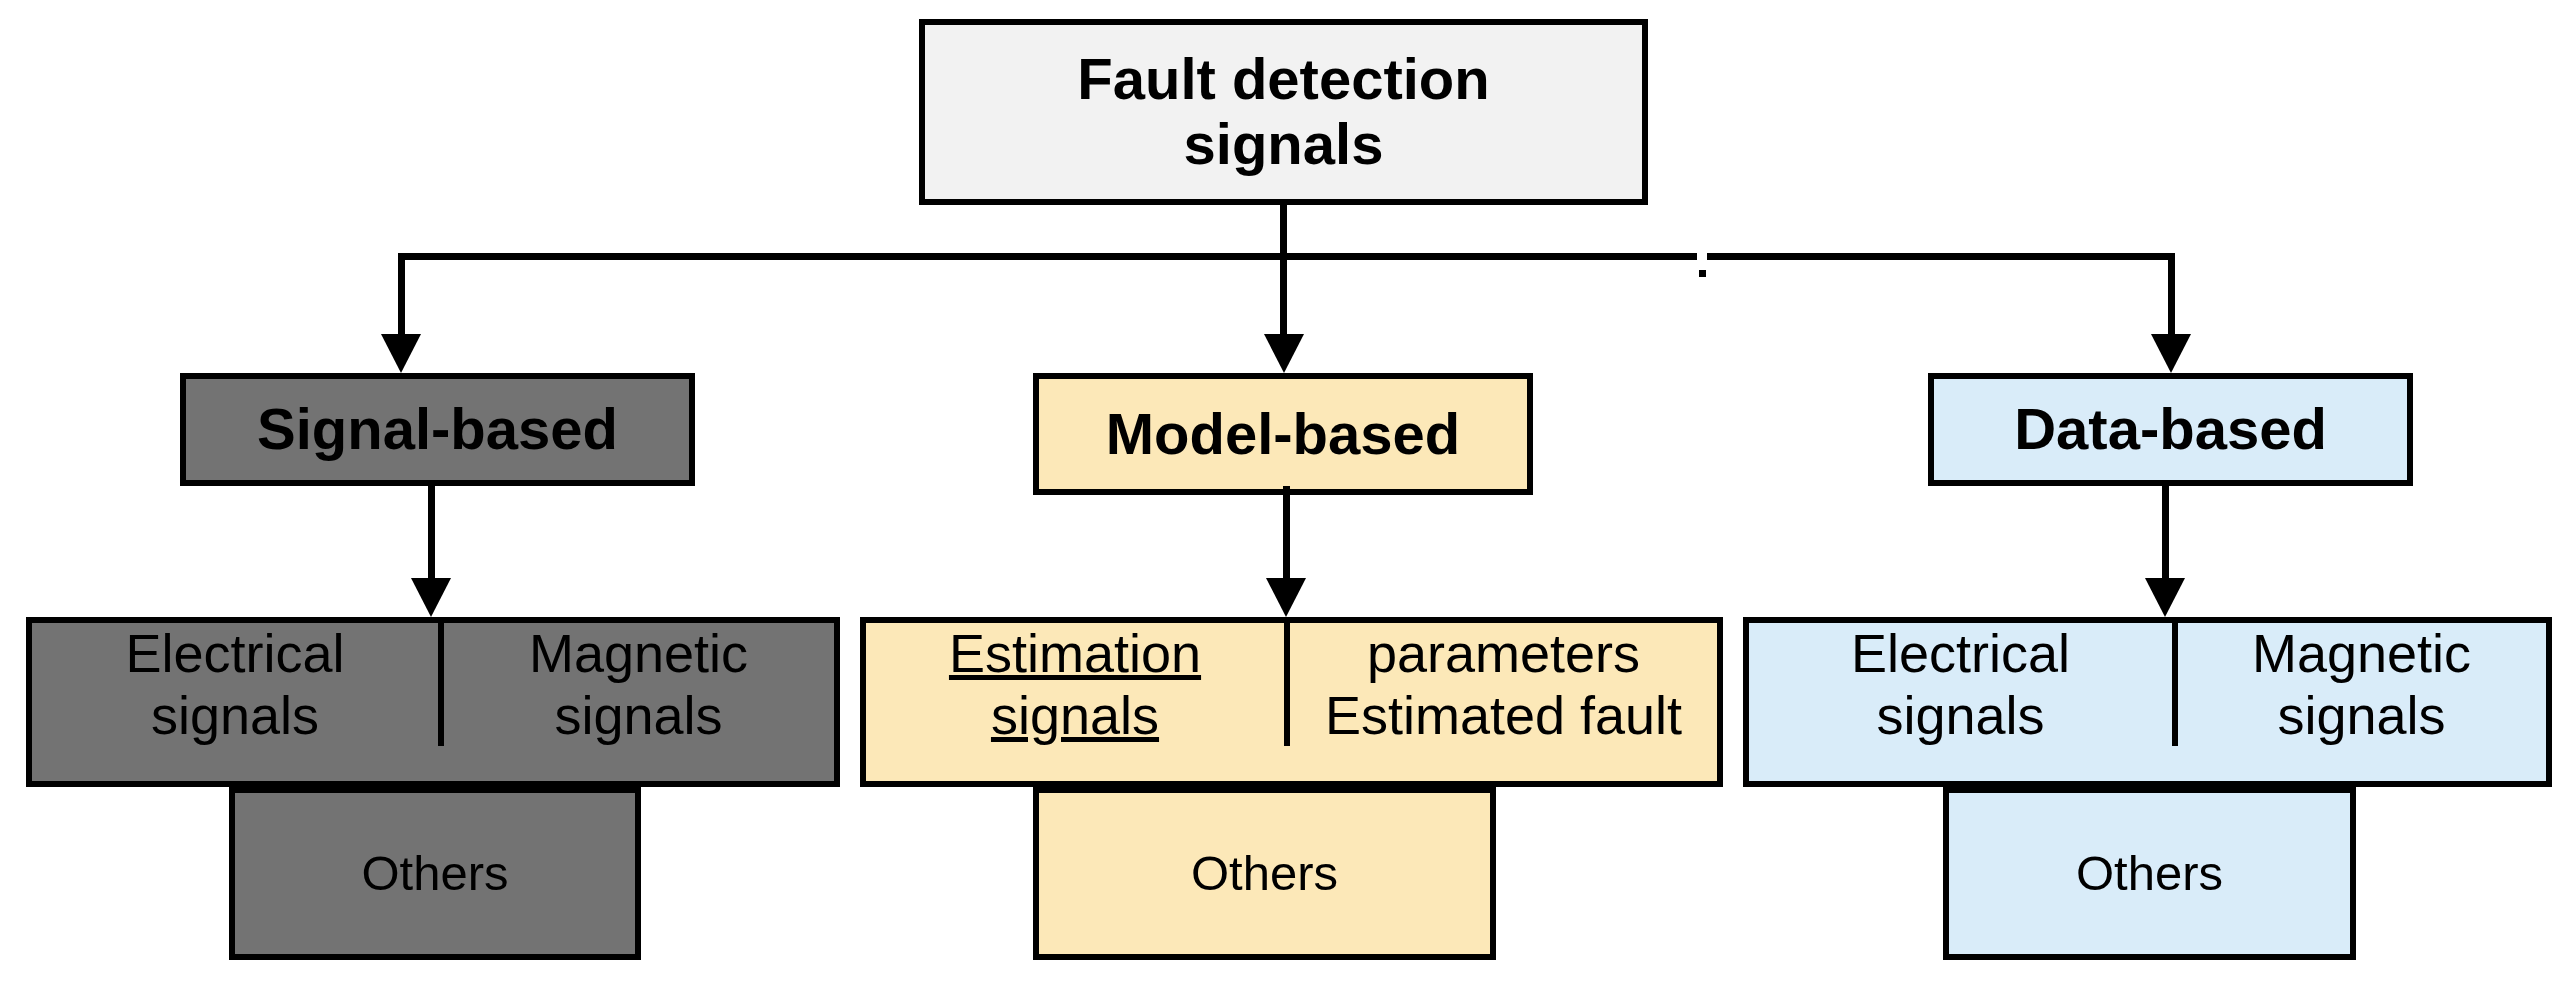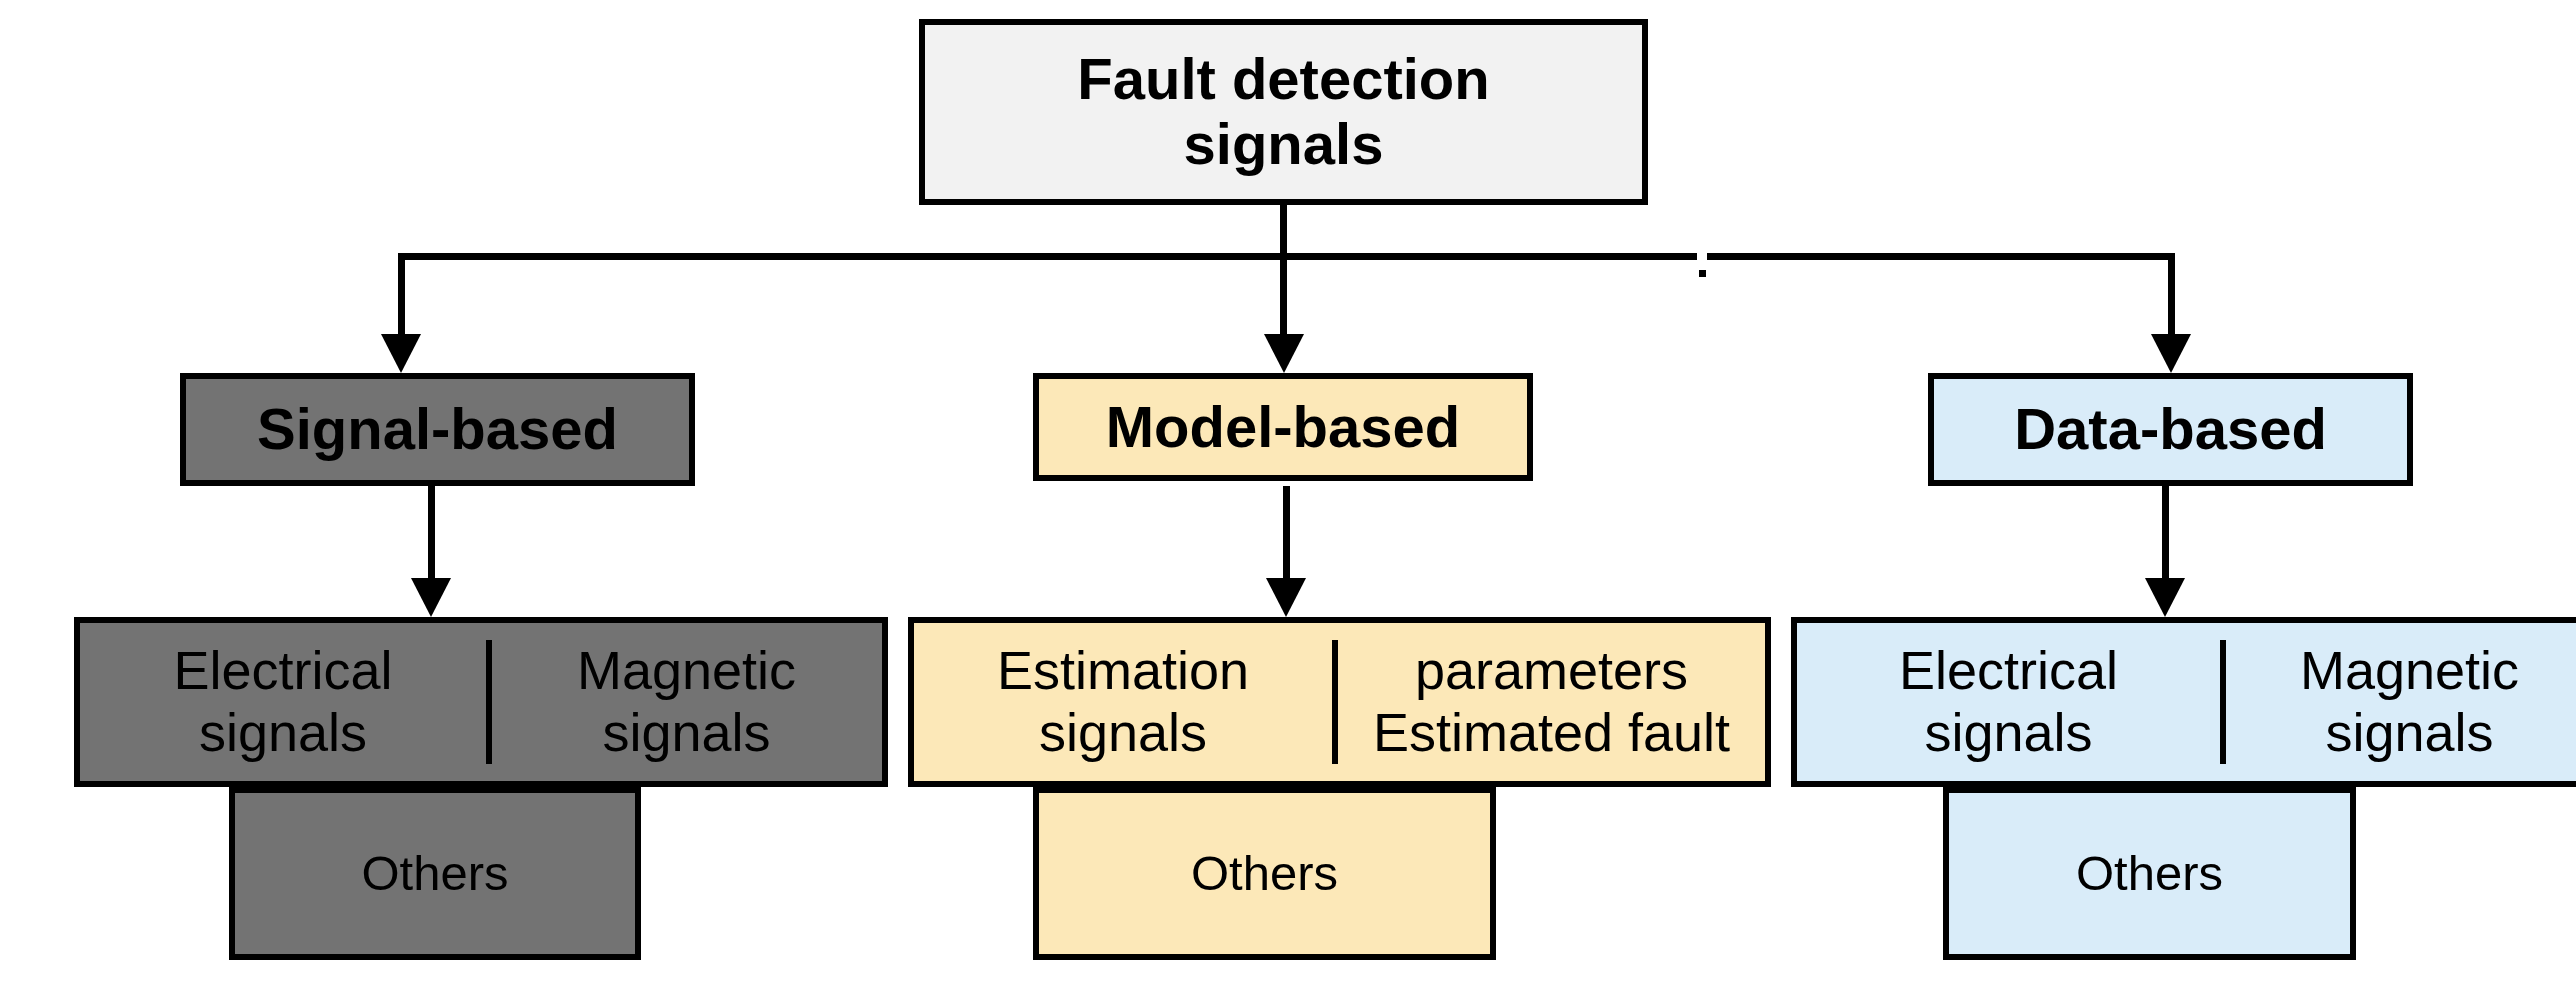--- a/index.html
+++ b/index.html
@@ -33,23 +33,22 @@
     font-weight: bold;
     font-size: 58px;
   }
   .node.mid {
     font-weight: bold;
     font-size: 58px;
   }
   .node.leaf-wrap {
     padding: 0;
     display: flex;
-    align-items: center;
+    align-items: flex-start;
     justify-content: flex-start;
-    margin-left: 48px;
   }
   .leaf-cell {
     box-sizing: border-box;
     display: flex;
     align-items: center;
     justify-content: center;
     text-align: center;
     font-size: 54px;
     font-weight: normal;
     line-height: 1.14;
@@ -122,21 +121,21 @@
   <div class="vline" style="left:1280px; top:253px; width:6.6px; height:83px;"></div>
   <div class="arrowhead" style="left:1264px; top:334px;"></div>
 
   <div class="vline" style="left:2168px; top:253px; width:6.6px; height:83px;"></div>
   <div class="arrowhead" style="left:2151px; top:334px;"></div>
 
   <div class="node mid pink" style="left:180px; top:373px; width:515px; height:113px;">
     <span>Signal-based</span>
   </div>
 
-  <div class="node mid yellow" style="left:1033px; top:373px; width:500px; height:108px;">
+  <div class="node mid yellow" style="left:1033px; top:373px; width:500px; height:122px;">
     <span>Model-based</span>
   </div>
 
   <div class="node mid blue" style="left:1928px; top:373px; width:485px; height:113px;">
     <span>Data-based</span>
   </div>
 
   <div class="vline" style="left:428px; top:486px; width:6.6px; height:94px;"></div>
   <div class="arrowhead" style="left:411px; top:578px;"></div>
 
@@ -159,21 +158,21 @@
         <div>signals</div>
       </div>
     </div>
   </div>
 
   <div class="node others pink" style="left:229px; top:787px; width:412px; height:173px;">
     <span>Others</span>
   </div>
 
   <div class="node leaf-wrap yellow" style="left:860px; top:617px; width:863px; height:170px;">
-    <div class="leaf-cell" style="width:421px;">
+    <div class="leaf-cell" style="width:421px;text-decoration:underline;">
       <div>
         <div>Estimation</div>
         <div>signals</div>
       </div>
     </div>
     <div class="leaf-cell" style="width:436px;">
       <div>
         <div>parameters</div>
         <div>Estimated fault</div>
       </div>

